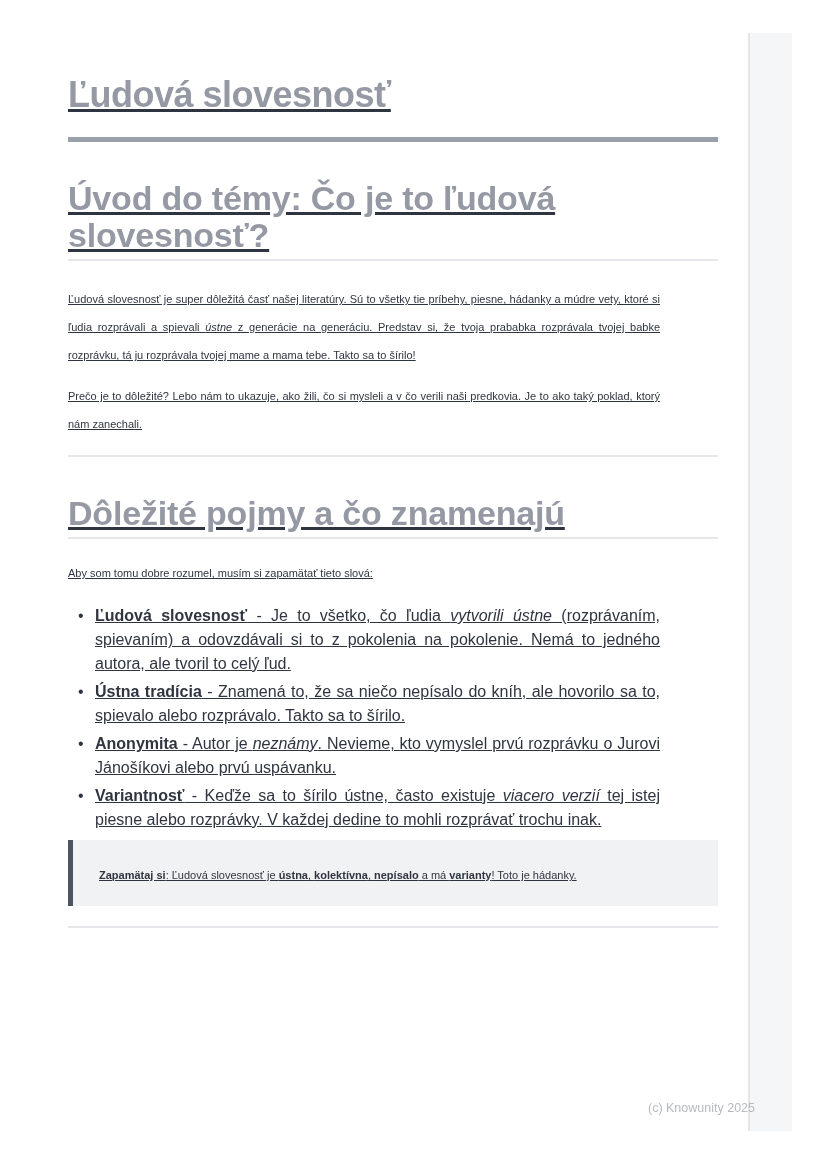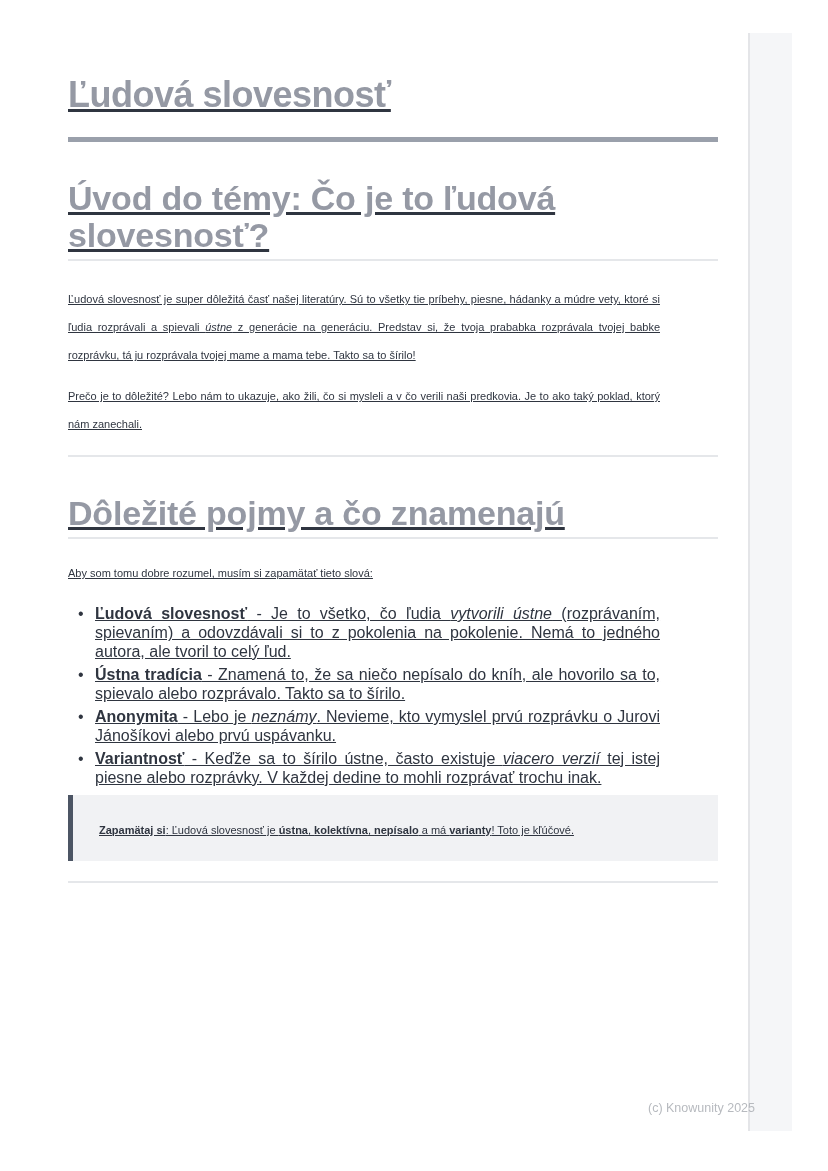--- a/index.html
+++ b/index.html
@@ -71,21 +71,21 @@
     list-style:none;
     margin:17px 0 0 0;
     padding:0;
     width:592px;
   }
   ul.terms li{
     position:relative;
     padding-left:27px;
     margin:0 0 4px 0;
     font-size:16px;
-    line-height:19px;
+    line-height:24px;
     text-align:justify;
   }
   ul.terms li::before{
     content:"\2022";
     position:absolute;
     left:10px;top:0;
     font-size:16px;
     color:var(--text);
   }
   .b{font-weight:700;}
@@ -136,26 +136,26 @@
     <div class="rule-thin section-divider"></div>
 
     <h2>Dôležité pojmy a čo znamenajú</h2>
     <div class="rule-thin"></div>
 
     <p class="body-text intro">Aby som tomu dobre rozumel, musím si zapamätať tieto slová:</p>
 
     <ul class="terms">
       <li><span class="b">Ľudová slovesnosť</span><span> - Je to všetko, čo ľudia </span><span class="i">vytvorili ústne</span><span> (rozprávaním, spievaním) a odovzdávali si to z pokolenia na pokolenie. Nemá to jedného autora, ale tvoril to celý ľud.</span></li>
       <li><span class="b">Ústna tradícia</span><span> - Znamená to, že sa niečo nepísalo do kníh, ale hovorilo sa to, spievalo alebo rozprávalo. Takto sa to šírilo.</span></li>
-      <li><span class="b">Anonymita</span><span> - Lebo je </span><span class="i">neznámy</span><span>. Nevieme, kto vymyslel prvú rozprávku o Jurovi Jánošíkovi alebo prvú uspávanku.</span></li>
+      <li><span class="b">Anonymita</span><span> - Autor je </span><span class="i">neznámy</span><span>. Nevieme, kto vymyslel prvú rozprávku o Jurovi Jánošíkovi alebo prvú uspávanku.</span></li>
       <li><span class="b">Variantnosť</span><span> - Keďže sa to šírilo ústne, často existuje </span><span class="i">viacero verzií</span><span> tej istej piesne alebo rozprávky. V každej dedine to mohli rozprávať trochu inak.</span></li>
     </ul>
 
     <div class="callout">
-      <p class="body-text"><span class="b">Zapamätaj si</span><span>: Ľudová slovesnosť je </span><span class="b">ústna</span><span>, </span><span class="b">kolektívna</span><span>, </span><span class="b">nepísalo</span><span> a má </span><span class="b">varianty</span><span>! Toto je kľúčové.</span></p>
+      <p class="body-text"><span class="b">Zapamätaj si</span><span>: Ľudová slovesnosť je </span><span class="b">ústna</span><span>, </span><span class="b">kolektívna</span><span>, </span><span class="b">nepísalo</span><span> a má </span><span class="b">varianty</span><span>! Toto je hádanky.</span></p>
     </div>
 
     <div class="rule-thin bottom-divider"></div>
 
   </div>
 
   <div class="footer">(c) Knowunity 2025</div>
 
 </div>
 

